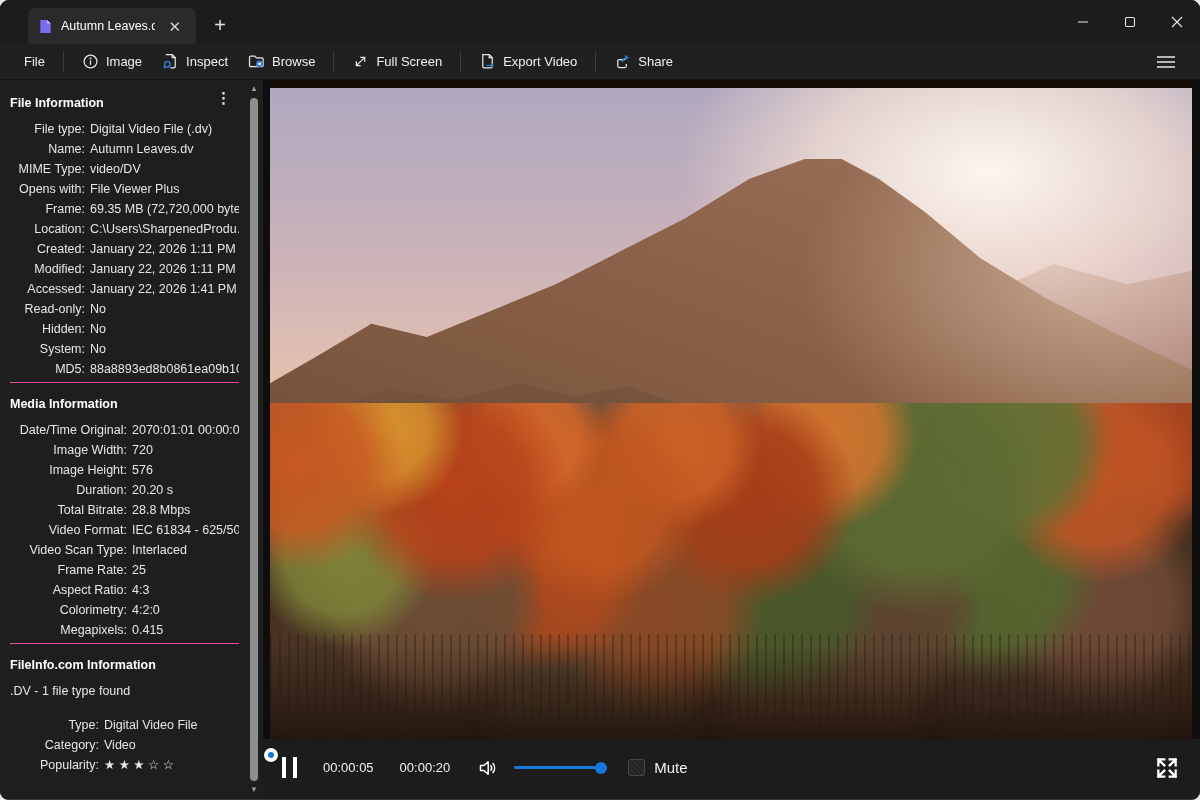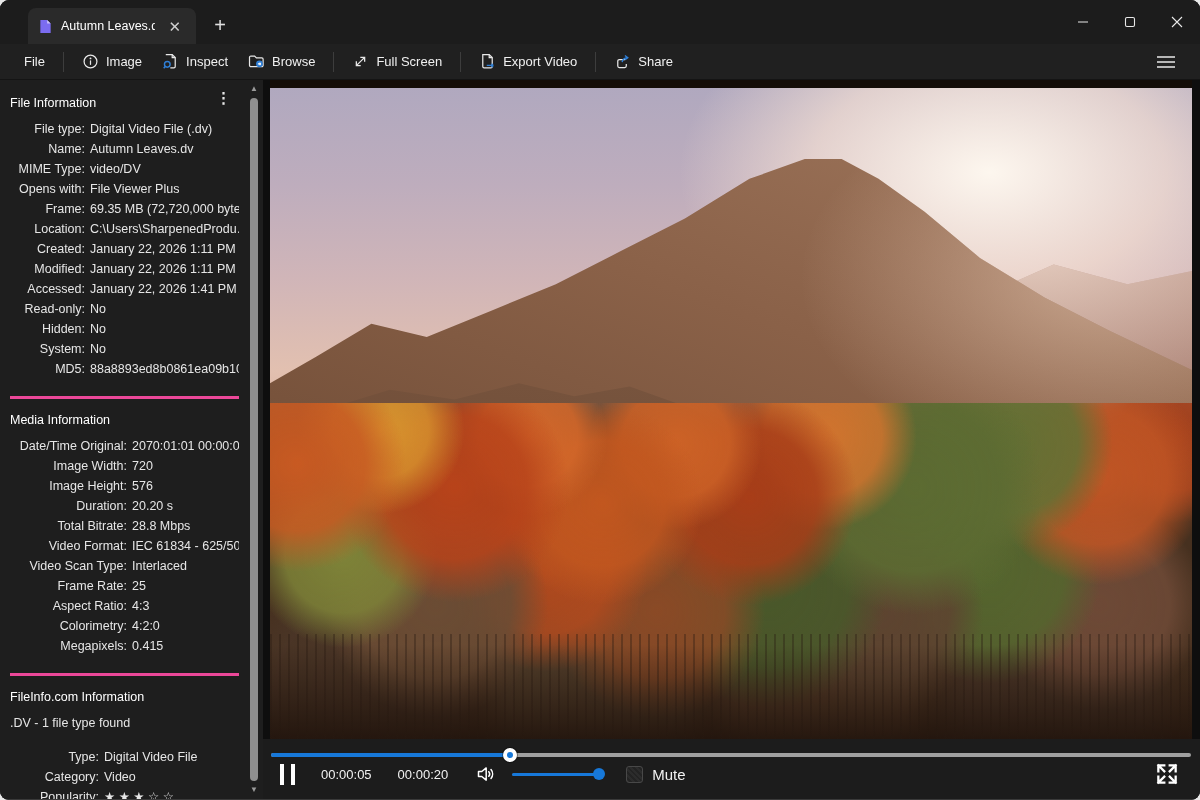--- a/index.html
+++ b/index.html
@@ -24,22 +24,22 @@
   .tb-btn svg{width:17px;height:17px;display:block;}
   .tb-sep{width:1px;height:20px;background:#3d3d3d;margin:0 8px;}
   .tb-spacer{flex:1;}
   .hamburger{padding:6px 10px;}
   .hamburger svg{width:20px;height:16px;display:block;}
   
   .main-row{display:flex;height:719px;}
   .sidebar{position:relative;width:263px;background:#1e1e1e;padding:13px 24px 0 10px;font-size:12.5px;
     line-height:20px;overflow:hidden;}
   .section{padding:0;}
-  .section + .section{border-top:3px solid #ec4899;margin-top:17px;padding-top:11px;}
-  .sec-title{font-weight:normal;color:#fff;margin-bottom:6px;}
+  .section + .section{border-top:1px solid #ec4899;margin-top:3px;padding-top:11px;}
+  .sec-title{font-weight:bold;color:#fff;margin-bottom:6px;}
   .sec-sub{color:#e6e6e6;margin-bottom:14px;}
   .row{display:flex;}
   .row .lbl{text-align:right;padding-right:5px;white-space:nowrap;}
   .row .val{white-space:nowrap;overflow:hidden;}
   .sec-0 .lbl{width:80px;min-width:80px;}
   .sec-1 .lbl{width:122px;min-width:122px;}
   .sec-2 .lbl{width:94px;min-width:94px;}
   .kebab{position:absolute;top:6px;right:26px;font-size:15px;font-weight:bold;color:#e8e8e8;
     letter-spacing:0;padding:2px 6px;}
   .sb-scroll{position:absolute;top:4px;bottom:4px;right:3px;width:12px;display:flex;flex-direction:column;
@@ -86,21 +86,21 @@
     radial-gradient(circle 150px at 35% 88%, #54402c 0%, rgba(84,64,44,.95) 55%, rgba(84,64,44,0) 80%),
     radial-gradient(circle 150px at 60% 85%, #5a3f2a 0%, rgba(90,63,42,.95) 55%, rgba(90,63,42,0) 80%),
     radial-gradient(circle 160px at 85% 88%, #4e392a 0%, rgba(78,57,42,.95) 55%, rgba(78,57,42,0) 80%),
     linear-gradient(180deg, rgba(70,48,31,0) 0%, rgba(70,48,31,.85) 14%, #46301f 32%);}
   .underbrush{left:0;right:0;bottom:0;height:16%;
     background:repeating-linear-gradient(90deg, rgba(38,24,16,.35) 0 2px, rgba(0,0,0,0) 2px 9px),
     linear-gradient(0deg, rgba(32,19,12,.9) 0%, rgba(32,19,12,0) 90%);}
   .letterbox-top{left:0;right:0;top:0;height:8px;background:#140d08;}
   
   .right-col{flex:1;display:flex;flex-direction:column;min-width:0;}
-  .controls{height:60px;background:#1c1c1c;padding:9px 8px 12px 7px;display:flex;flex-direction:column;}
+  .controls{height:60px;background:#1c1c1c;padding:9px 8px 12px 7px;display:flex;flex-direction:row;}
   .seek{position:relative;height:14px;margin:0 1px;}
   .seek-track{position:absolute;left:0;right:0;top:5px;height:4px;border-radius:2px;background:#a0a0a0;}
   .seek-fill{position:absolute;left:0;top:5px;height:4px;border-radius:2px;background:#1778d9;}
   .seek-thumb{position:absolute;top:0;width:14px;height:14px;border-radius:50%;background:#fff;
     box-shadow:0 0 0 1px rgba(0,0,0,.35);}
   .seek-thumb::after{content:"";position:absolute;inset:4px;border-radius:50%;background:#1778d9;}
   .ctl-row{flex:1;display:flex;align-items:center;padding:0 6px;gap:0;}
   .pause{display:flex;gap:7px;padding:0 4px;margin-right:22px;}
   .pause i{display:block;width:4px;height:21px;background:#fff;}
   .time{font-size:13px;color:#f2f2f2;margin-right:26px;white-space:nowrap;}

